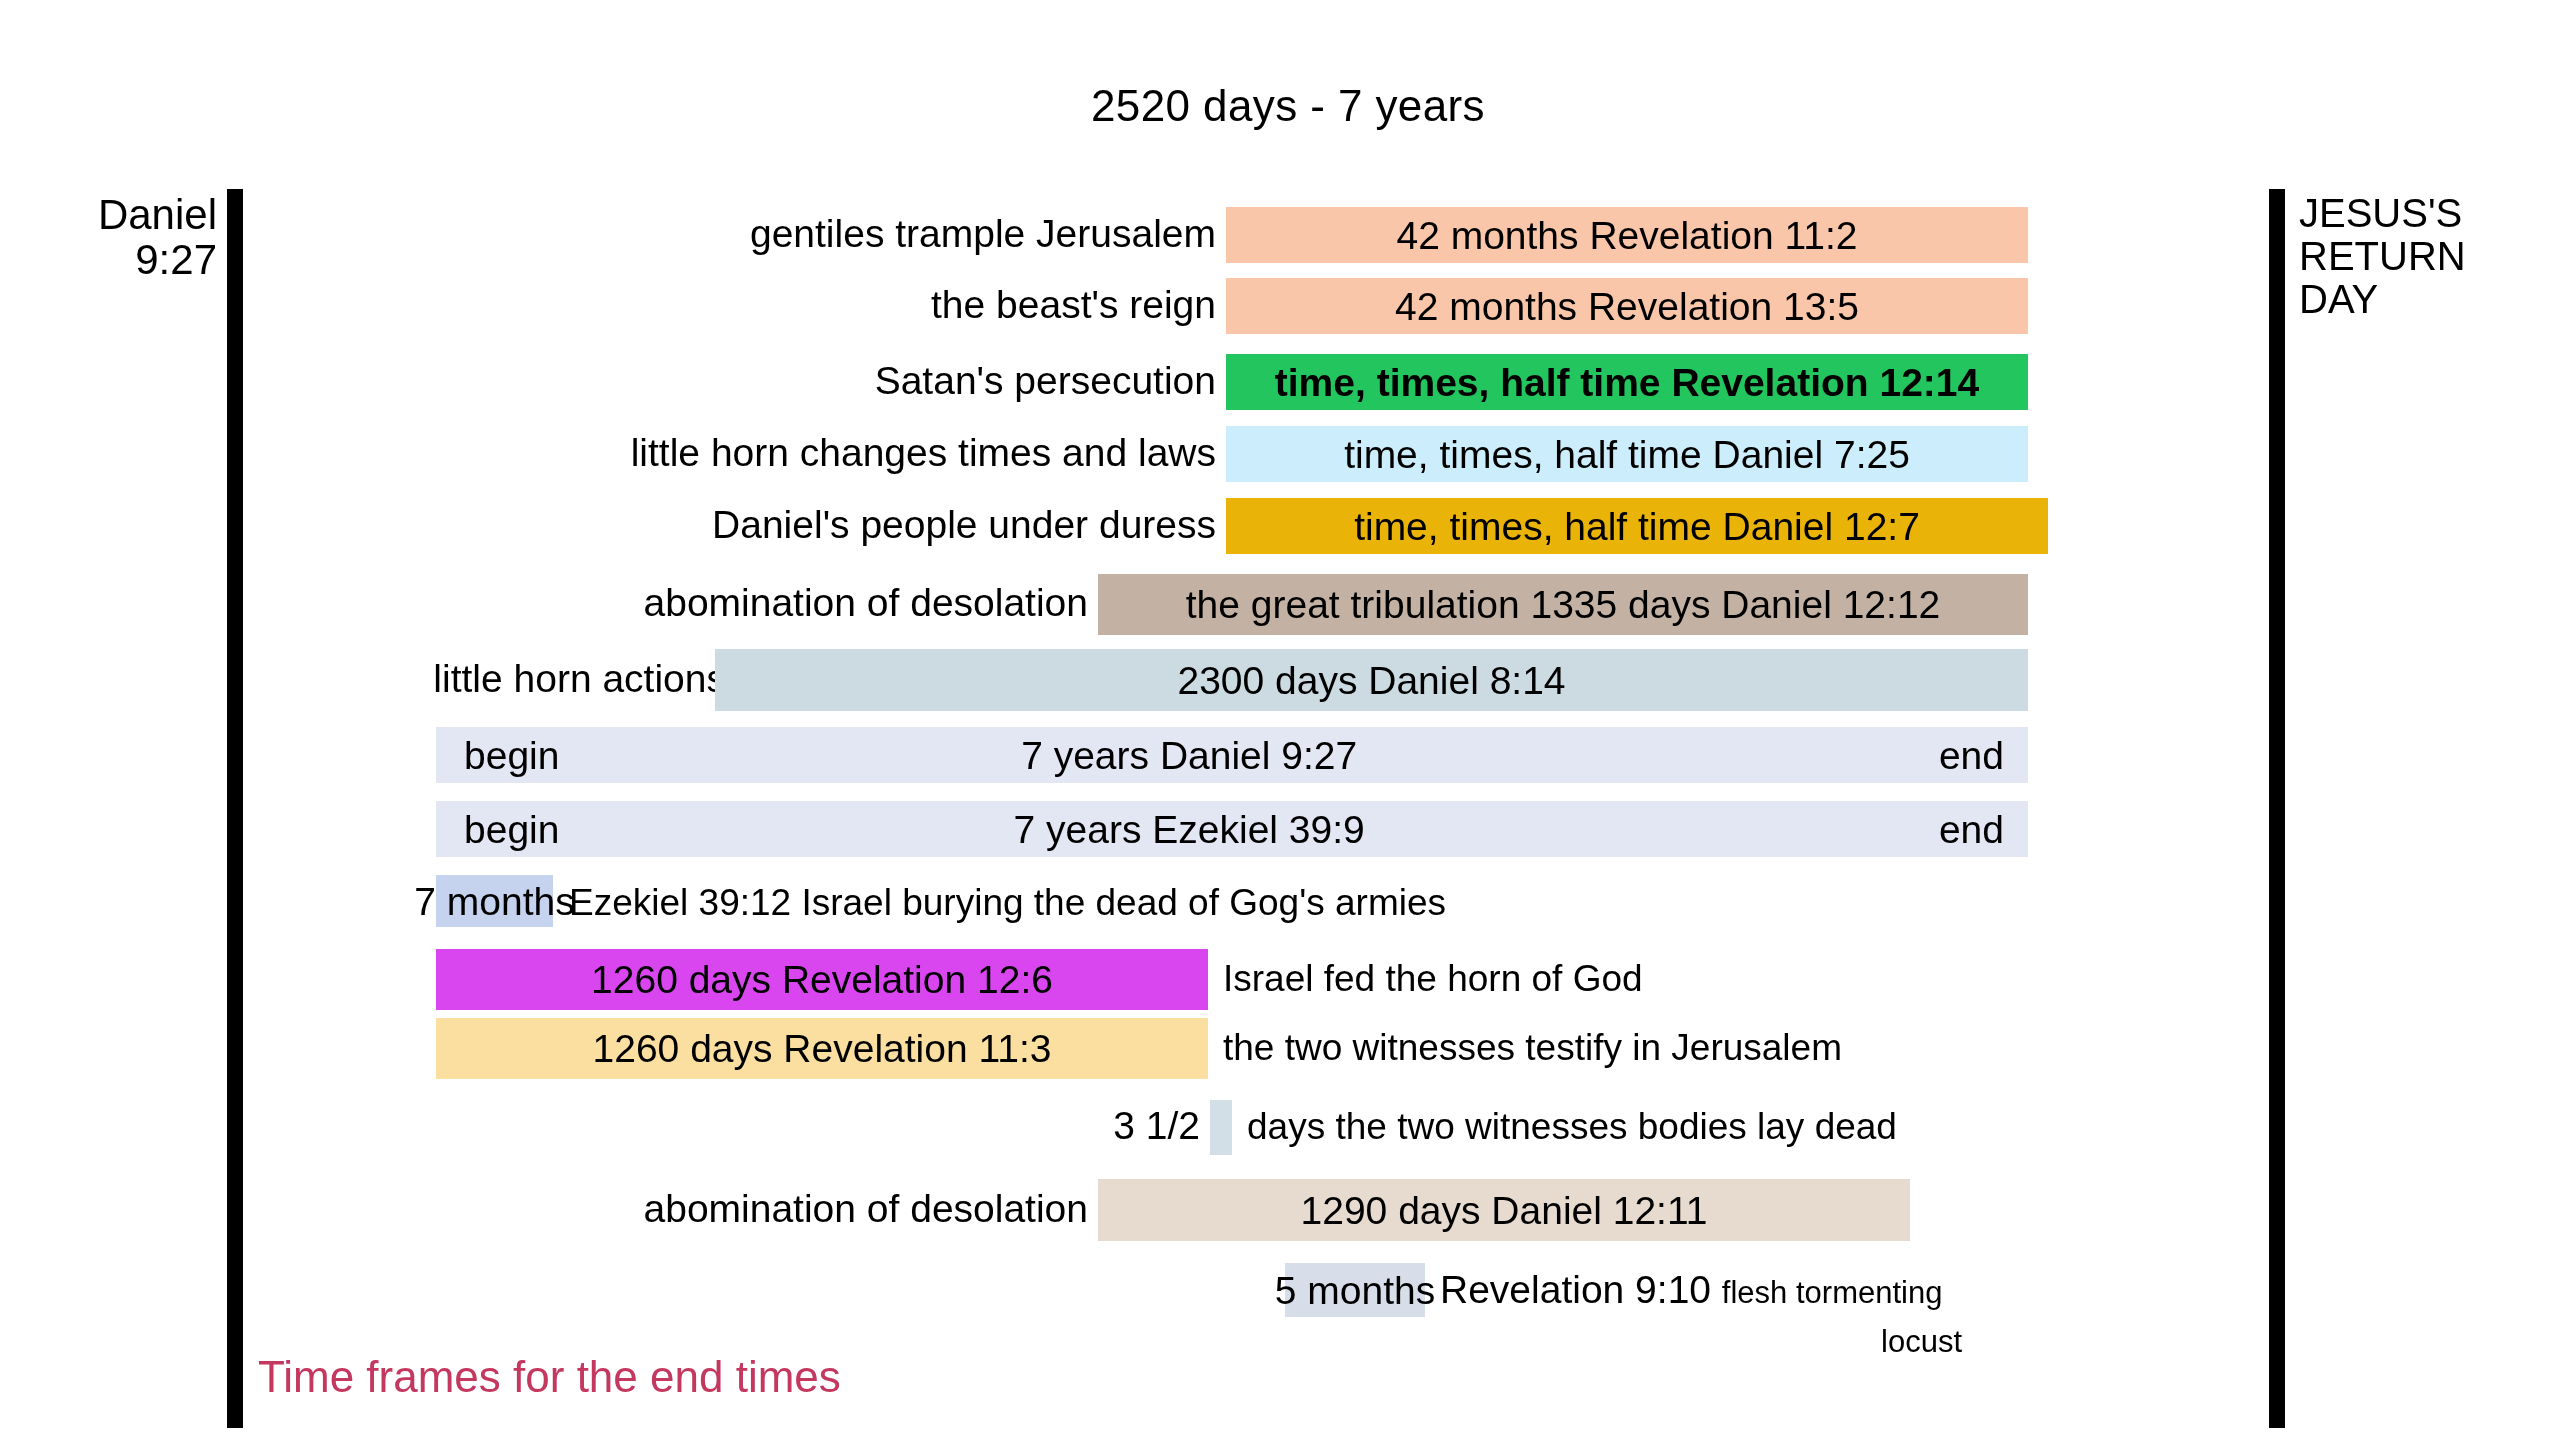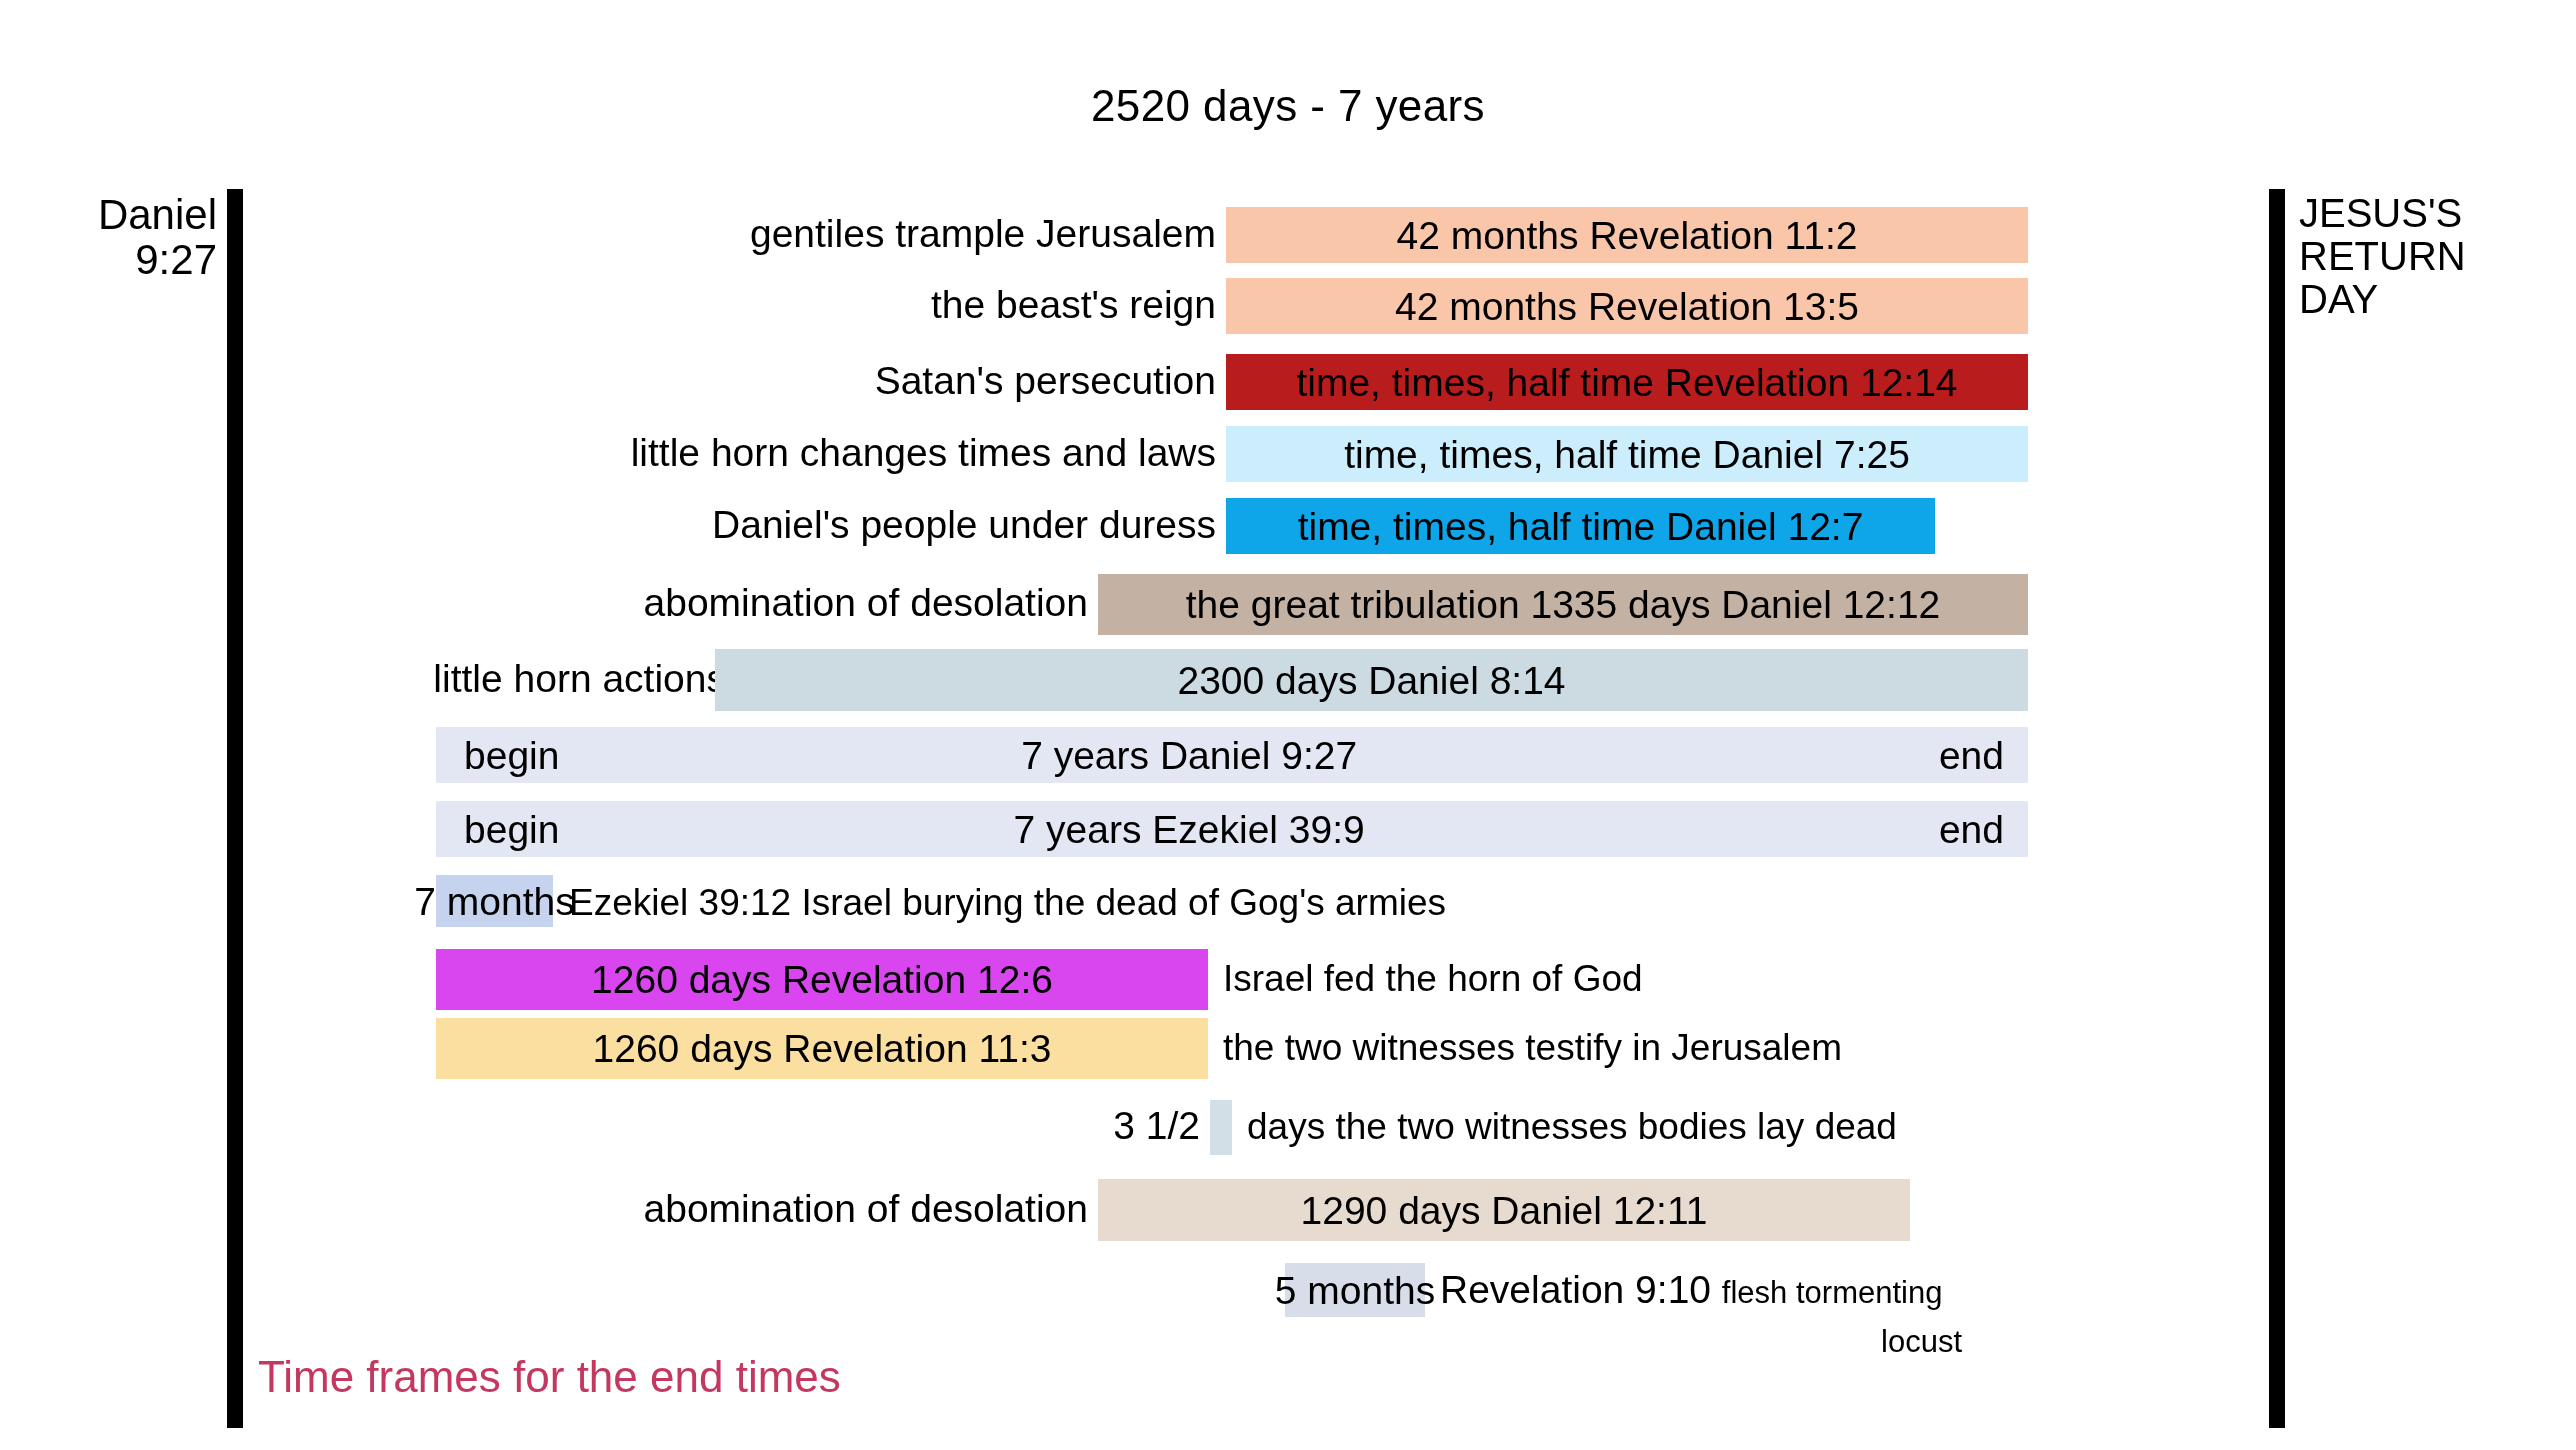--- a/index.html
+++ b/index.html
@@ -72,33 +72,33 @@
       </div>
     </div>
     <div class="row" style="top: 278px; height: 56px;">
       <div class="lead-label" style="right: 1360px; top: 7px;">the beast's reign</div>
       <div class="bar bar-center" style="left: 1226px; width: 802px; height: 56px; background: rgb(249, 198, 169);">
         <span class="bar-text">42 months  Revelation 13:5</span>
       </div>
     </div>
     <div class="row" style="top: 354px; height: 56px;">
       <div class="lead-label" style="right: 1360px; top: 7px;">Satan's persecution</div>
-      <div class="bar bar-center" style="left: 1226px; width: 802px; height: 56px; background: #b91c1c;">
+      <div class="bar bar-center" style="left: 1226px; width: 802px; height: 56px; background: #22c55e; font-weight: bold;">
         <span class="bar-text">time, times, half time   Revelation 12:14</span>
       </div>
     </div>
     <div class="row" style="top: 426px; height: 56px;">
       <div class="lead-label" style="right: 1360px; top: 7px;">little horn changes times and laws</div>
       <div class="bar bar-center" style="left: 1226px; width: 802px; height: 56px; background: rgb(204, 237, 251);">
         <span class="bar-text">time, times, half time   Daniel  7:25</span>
       </div>
     </div>
     <div class="row" style="top: 498px; height: 56px;">
       <div class="lead-label" style="right: 1360px; top: 7px;">Daniel's people under duress</div>
-      <div class="bar bar-center" style="left: 1226px; width: 709px; height: 56px; background: #0ea5e9;">
+      <div class="bar bar-center" style="left: 1226px; width: 822px; height: 56px; background: #eab308;">
         <span class="bar-text">time, times, half time   Daniel 12:7</span>
       </div>
     </div>
     <div class="row" style="top: 574px; height: 61px;">
       <div class="lead-label" style="right: 1488px; top: 9.2px;">abomination of desolation</div>
       <div class="bar bar-center" style="left: 1098px; width: 930px; height: 61px; background: rgb(195, 178, 163);">
         <span class="bar-text">the great tribulation 1335 days   Daniel 12:12</span>
       </div>
     </div>
     <div class="row" style="top: 649px; height: 62px; padding-left: 20px;">

